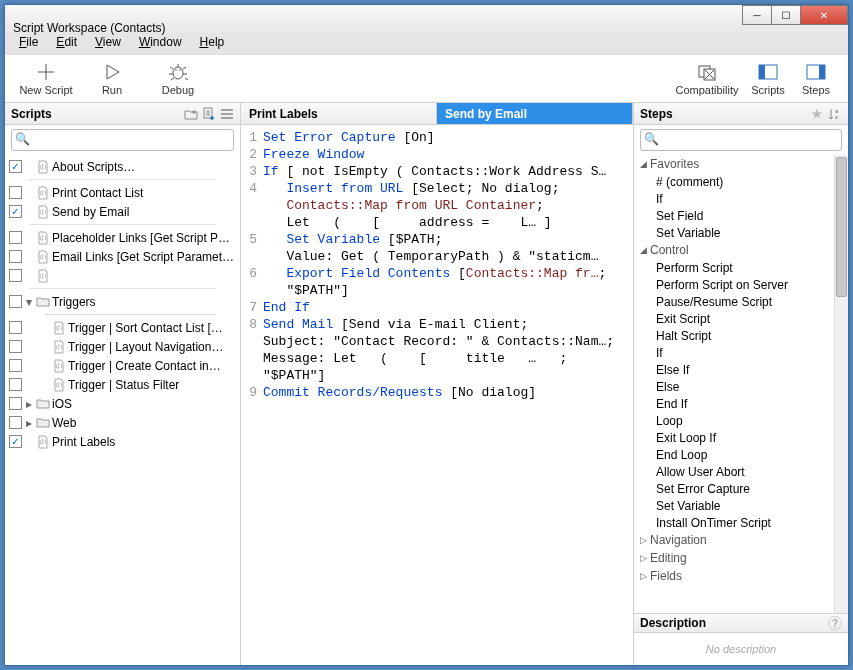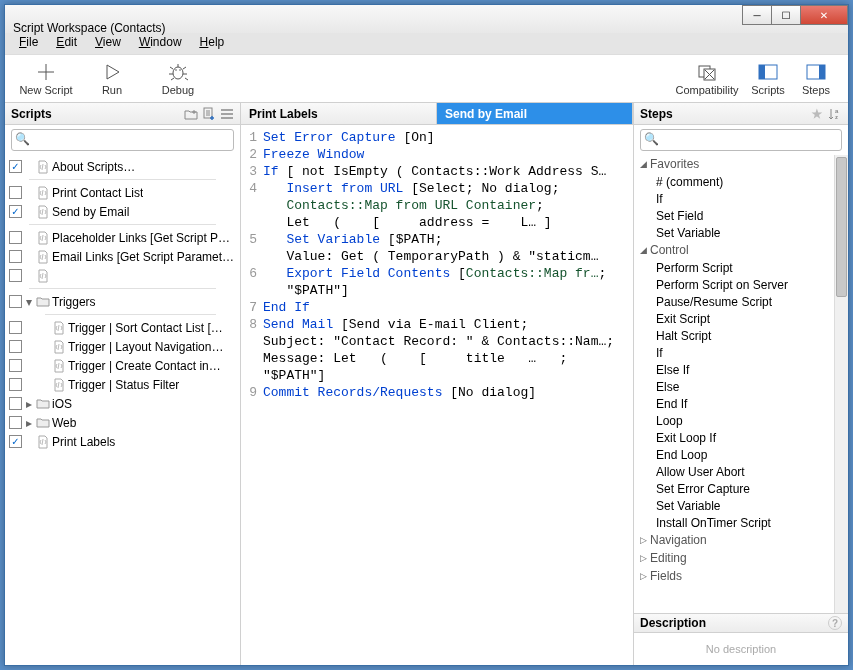--- a/index.html
+++ b/index.html
@@ -37,31 +37,31 @@
 .tree-row .lbl { overflow: hidden; text-overflow: ellipsis; }
 .tree-sep { height: 1px; background: #e0e0e0; margin: 3px 24px 3px 24px; }
 .tabs { height: 22px; display: flex; background: linear-gradient(#f9f9f9,#ececec); border-bottom: 1px solid #d0d0d0; }
 .tab { flex: 1; display: flex; align-items: center; padding: 0 8px; font-weight: bold; border-right: 1px solid #d0d0d0; }
 .tab.active { background: #2d8fe8; color: #fff; }
 .code { flex: 1; overflow: hidden; font-family: Consolas, "Courier New", monospace; font-size: 13px; padding: 4px 0; line-height: 17px; }
 .code-line { display: flex; }
 .gutter { width: 22px; text-align: right; color: #999; padding-right: 6px; flex-shrink: 0; user-select: none; }
 .code-txt { white-space: pre; flex: 1; overflow: hidden; }
 .kblue { color: #0040d0; }
-.kpurple { color: #14532d; }
+.kpurple { color: #7f1d1d; }
 .step-group { display: flex; align-items: center; height: 18px; padding: 0 6px; color: #555; }
 .step-group .gtri { width: 10px; color: #666; font-size: 9px; }
 .step-item { height: 17px; padding: 0 6px 0 22px; display: flex; align-items: center; white-space: nowrap; overflow: hidden; text-align: right; }
 .steps-scroll { flex: 1; overflow-y: hidden; position: relative; }
 .steps-scroll .inner { position: absolute; left: 0; right: 14px; top: 0; }
 .vscroll { position: absolute; right: 0; top: 0; bottom: 0; width: 14px; background: #f0f0f0; border-left: 1px solid #dcdcdc; }
 .vscroll .thumb { position: absolute; left: 1px; right: 1px; background: #c8c8c8; border: 1px solid #aaa; border-radius: 2px; }
 .desc-hdr { height: 20px; background: linear-gradient(#f9f9f9,#ececec); border-top: 1px solid #d0d0d0; border-bottom: 1px solid #d0d0d0; display: flex; align-items: center; padding: 0 6px; font-weight: bold; text-align: right; }
 .desc-hdr .q { margin-left: auto; color: #aaa; border: 1px solid #ccc; border-radius: 50%; width: 14px; height: 14px; display: flex; align-items: center; justify-content: center; font-size: 10px; }
-.desc-body { height: 32px; display: flex; align-items: center; justify-content: center; color: #aaa; font-size: 11px; }
+.desc-body { height: 32px; display: flex; align-items: center; justify-content: center; color: #aaa; font-size: 11px; font-style: italic; }
 svg { display: block; }
 </style>
 </head>
 <body>
 
 <div class="window">
 
   <div class="titlebar">
     <span>Script Workspace (Contacts)</span>
     <div class="titlebar-btns">

